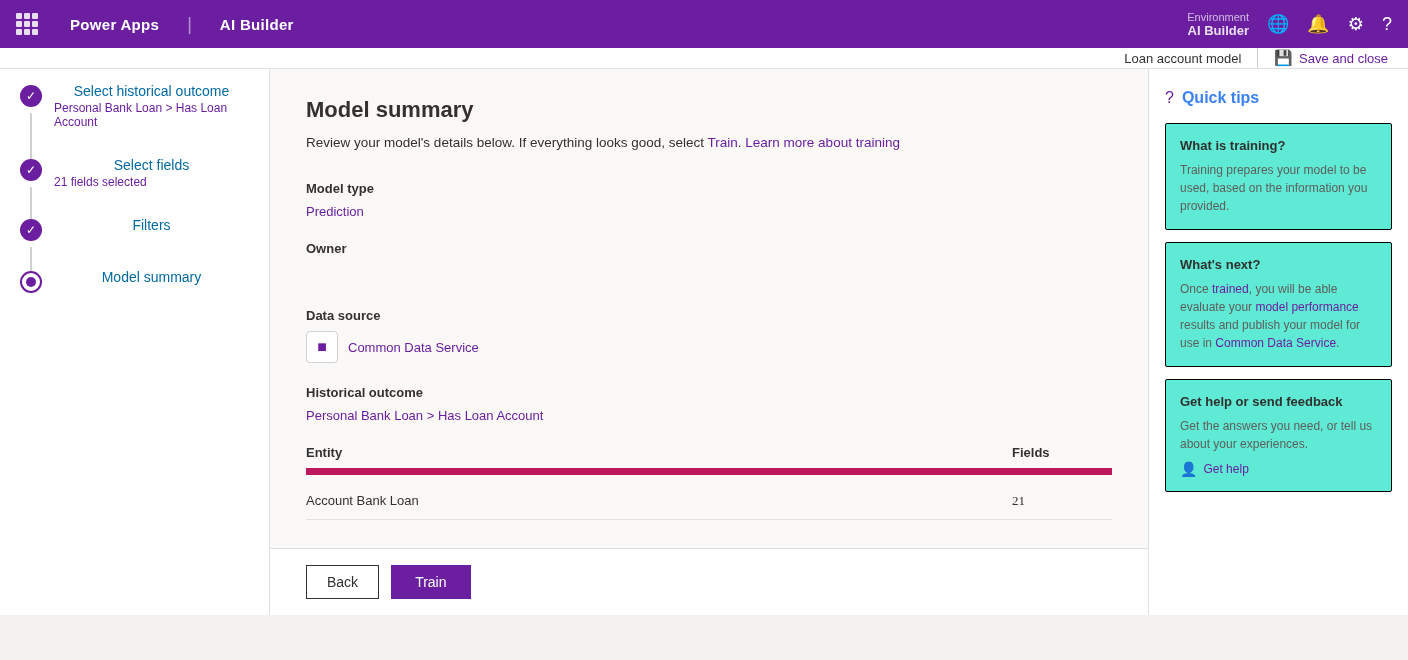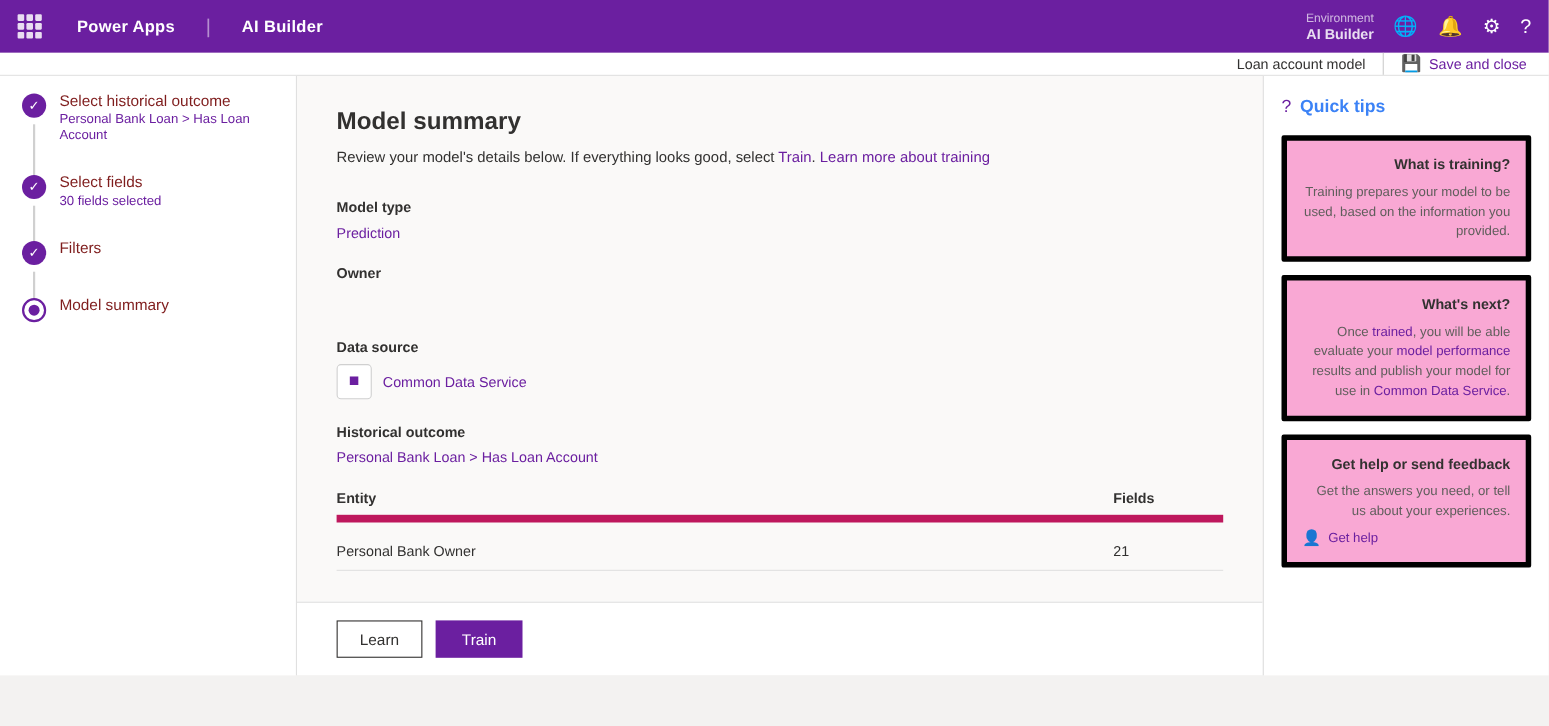--- a/index.html
+++ b/index.html
@@ -137,21 +137,21 @@
       border: 2px solid #6b1fa0;
     }
     .step-circle.active .inner-dot {
       width: 10px;
       height: 10px;
       border-radius: 50%;
       background: #6b1fa0;
     }
 
     .step-content { flex: 1; }
-    .step-title { font-size: 14px; color: #7f1d1d; font-weight: 500; }
+    .step-title { font-size: 14px; color: #0369a1; font-weight: 500; text-align: center; }
     .step-subtitle { font-size: 12px; color: #6b1fa0; margin-top: 2px; }
 
     
     .main-wrapper {
       flex: 1;
       display: flex;
       flex-direction: column;
       overflow: hidden;
     }
     .main-content {
@@ -222,21 +222,21 @@
     .th.entity { flex: 1; }
     .th.fields { width: 100px; }
 
     .table-row-data {
       display: flex;
       padding: 10px 0;
       border-bottom: 1px solid #e0e0e0;
     }
     .td { font-size: 13px; color: #323130; }
     .td.entity { flex: 1; }
-    .td.fields { width: 100px; }
+    .td.fields { width: 100px; font-family: Liberation Serif, serif; }
 
     
     .bottom-bar {
       padding: 16px 36px;
       background: white;
       border-top: 1px solid #e0e0e0;
       display: flex;
       gap: 12px;
     }
     .btn-back {
@@ -277,26 +277,25 @@
     .qt-icon {
       color: #6b1fa0;
       font-size: 16px;
     }
     .qt-title {
       font-size: 16px;
       font-weight: 600;
       color: #3b82f6;
     }
     .tip-card {
-      background: #f9a8d4;
-      border: 5px solid #000000;
+      background: #5eead4;
+      border: 1px solid #000000;
       padding: 14px;
       margin-bottom: 12px;
       border-radius: 2px;
-      text-align: right;
     }
     .tip-card-title {
       font-size: 13px;
       font-weight: 600;
       color: #323130;
       margin-bottom: 8px;
     }
     .tip-card-body {
       font-size: 12px;
       color: #605e5c;
@@ -386,21 +385,21 @@
           <div class="step-subtitle">Personal Bank Loan &gt; Has Loan Account</div>
         </div>
       </div>
 
       <div class="sidebar-step">
         <div class="step-circle completed">
           <span class="checkmark">✓</span>
         </div>
         <div class="step-content">
           <div class="step-title">Select fields</div>
-          <div class="step-subtitle">30 fields selected</div>
+          <div class="step-subtitle">21 fields selected</div>
         </div>
       </div>
 
       <div class="sidebar-step">
         <div class="step-circle completed">
           <span class="checkmark">✓</span>
         </div>
         <div class="step-content">
           <div class="step-title">Filters</div>
         </div>
@@ -437,28 +436,28 @@
 
         <div class="section-label">Historical outcome</div>
         <div class="section-value">Personal Bank Loan &gt; Has Loan Account</div>
 
         <div class="table-section">
           <div class="table-header">
             <span class="th entity">Entity</span>
             <span class="th fields">Fields</span>
           </div>
           <div class="table-row-data">
-            <span class="td entity">Personal Bank Owner</span>
+            <span class="td entity">Account Bank Loan</span>
             <span class="td fields">21</span>
           </div>
         </div>
       </div>
 
       <div class="bottom-bar">
-        <button class="btn-back">Learn</button>
+        <button class="btn-back">Back</button>
         <button class="btn-train">Train</button>
       </div>
     </div>
 
     <div class="right-panel">
       <div class="quick-tips-header">
         <span class="qt-icon">?</span>
         <span class="qt-title">Quick tips</span>
       </div>
 

